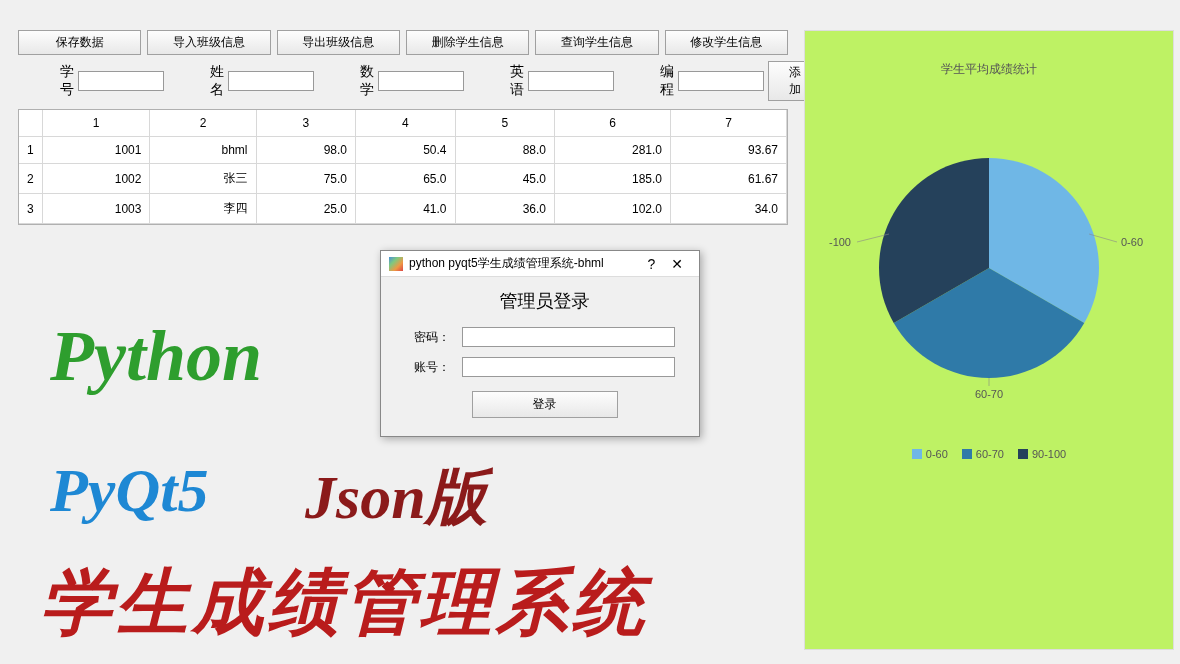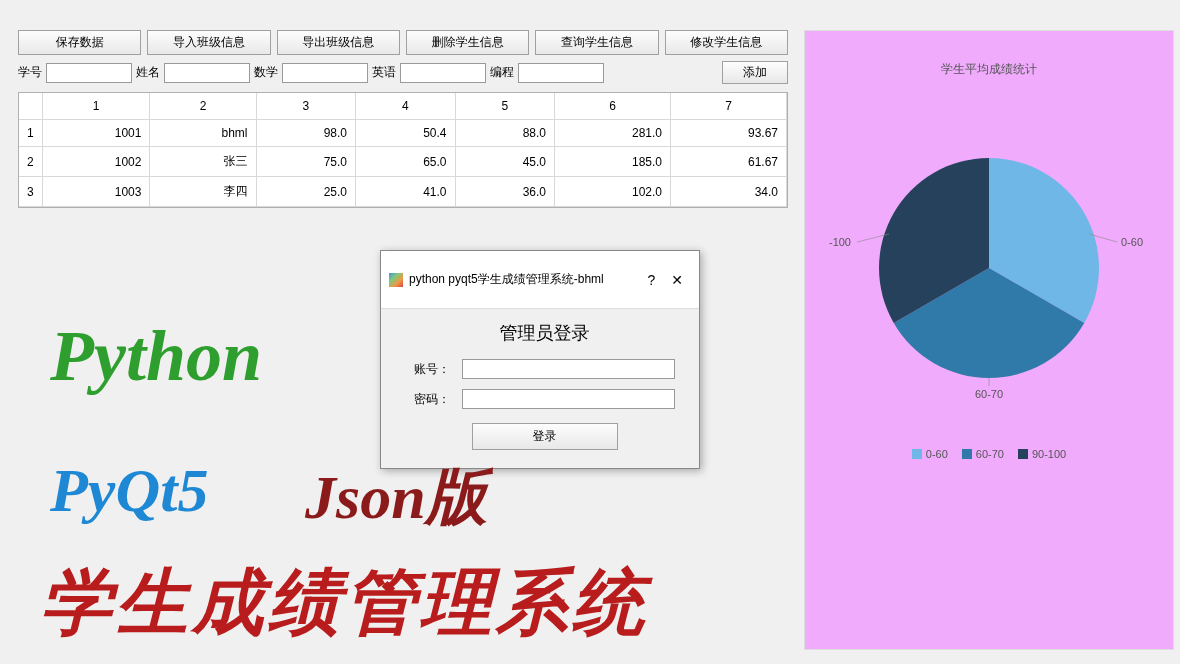--- a/index.html
+++ b/index.html
@@ -31,21 +31,21 @@
   width: 132px;
   text-align: center;
   cursor: pointer;
 }
 .form-row {
   display: flex;
   align-items: center;
   gap: 4px;
   margin-bottom: 8px;
 }
-.form-row label { font-size: 12px; }
+.form-row label { font-size: 14px; margin-left: 42px; }
 .form-row input {
   border: 1px solid #999;
   height: 20px;
   width: 86px;
   background: #fff;
   padding: 0 4px;
 }
 .add-btn {
   background: linear-gradient(#fdfdfd, #e8e8e8);
   border: 1px solid #a0a0a0;
@@ -69,21 +69,21 @@
   font-size: 12px;
 }
 th { text-align: center; background: #fff; }
 .rownum { width: 20px; text-align: center; background: #fff; }
 .chart-panel {
   position: absolute;
   right: 6px;
   top: 30px;
   width: 370px;
   height: 620px;
-  background: #f0abfc;
+  background: #bef264;
   border: 1px solid #ddd;
   display: flex;
   flex-direction: column;
   align-items: center;
 }
 .chart-title { font-size: 12px; margin-top: 30px; color: #555; }
 .pie-svg { margin-top: 50px; }
 .legend {
   display: flex;
   gap: 14px;
@@ -98,21 +98,21 @@
   left: 380px;
   top: 250px;
   width: 320px;
   background: #f0f0f0;
   border: 1px solid #888;
   box-shadow: 2px 2px 8px rgba(0,0,0,0.3);
 }
 .dialog-titlebar {
   display: flex;
   align-items: center;
-  padding: 20px 8px;
+  padding: 4px 8px;
   font-size: 12px;
   background: #fff;
   border-bottom: 1px solid #ddd;
 }
 .dialog-titlebar .t { flex: 1; }
 .dialog-titlebar .ctrl { padding: 0 8px; cursor: pointer; font-size: 14px; }
 .dialog-body { padding: 12px 24px 18px; margin-left: 9px; }
 .dialog-body h3 {
   text-align: center;
   font-size: 18px;
@@ -264,26 +264,26 @@
 <div class="dialog">
   <div class="dialog-titlebar">
     <span class="app-icon"></span>
     <span class="t">python pyqt5学生成绩管理系统-bhml</span>
     <span class="ctrl">?</span>
     <span class="ctrl">✕</span>
   </div>
   <div class="dialog-body">
     <h3>管理员登录</h3>
     <div class="fld">
+      <label>密码：</label>
+      <input type="password" style="">
+    </div>
+    <div class="fld">
       <label>账号：</label>
       <input style="">
-    </div>
-    <div class="fld">
-      <label>密码：</label>
-      <input type="password" style="">
     </div>
     <button class="login-btn">登录</button>
   </div>
 </div>
 
 <div class="overlay-text ot-python">Python</div>
 <div class="overlay-text ot-pyqt5">PyQt5</div>
 <div class="overlay-text ot-json">Json版</div>
 <div class="overlay-text ot-bottom">学生成绩管理系统</div>
 

